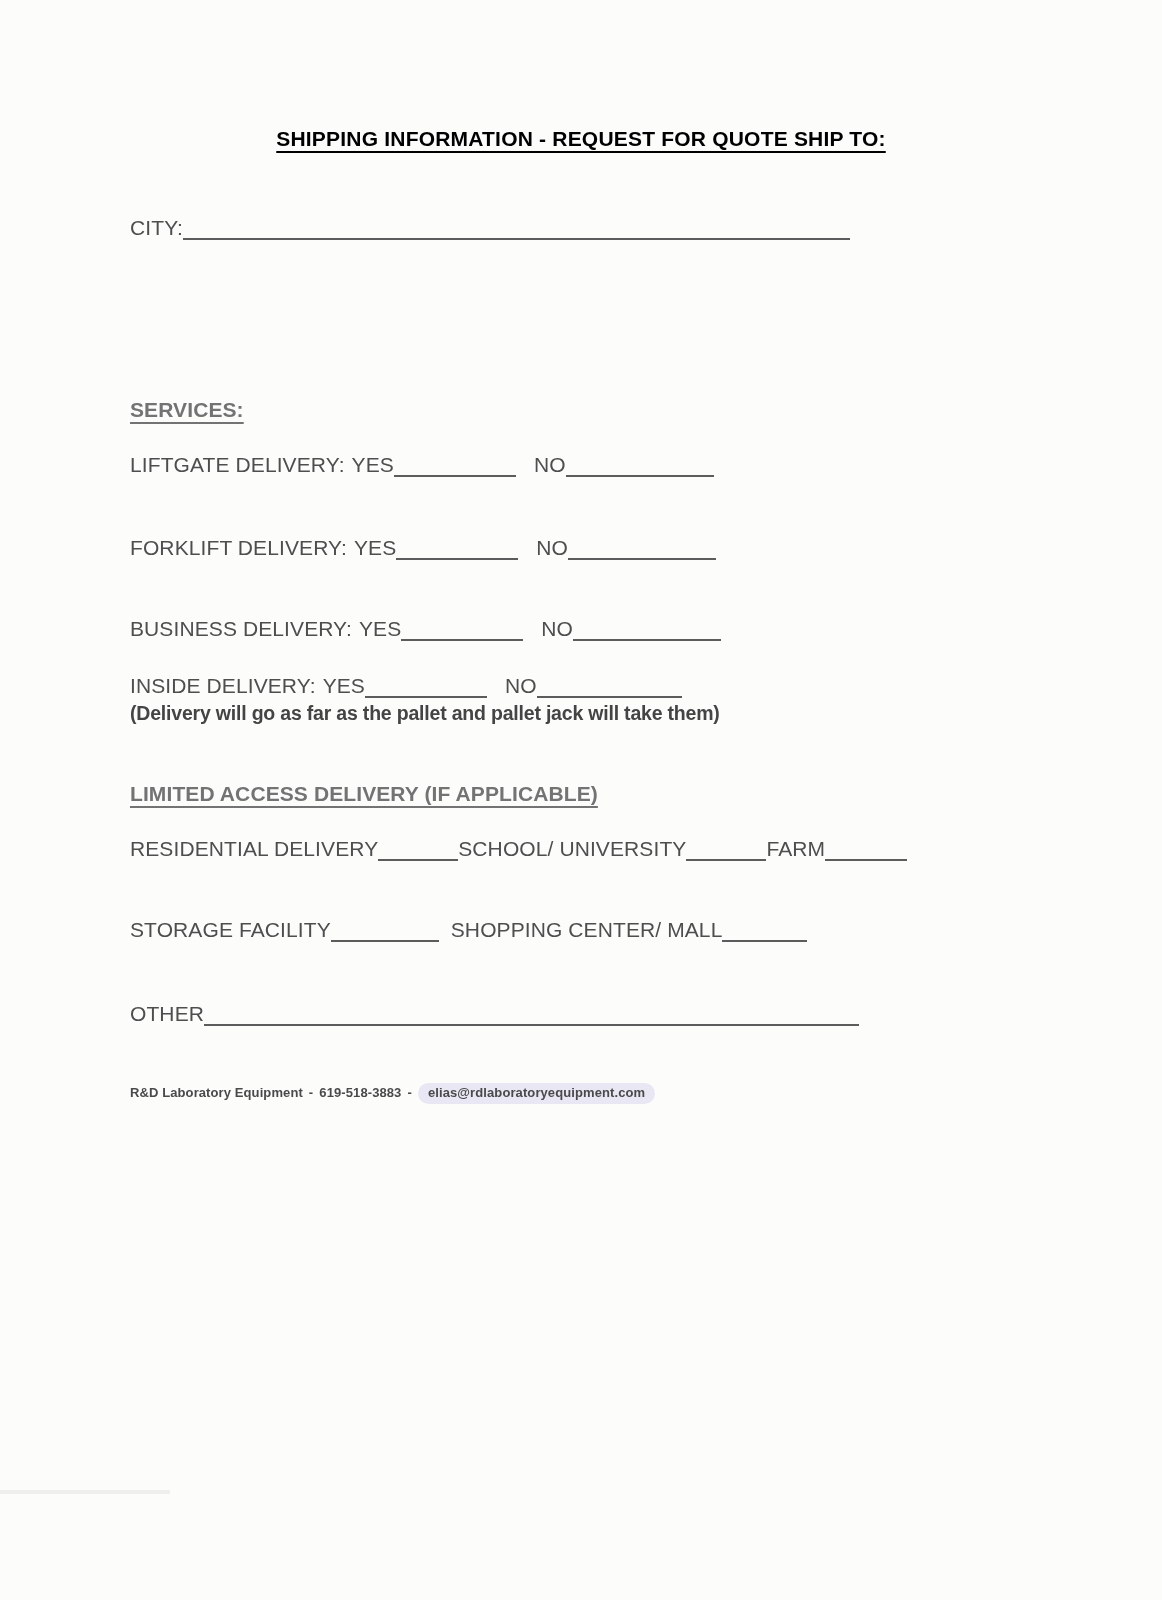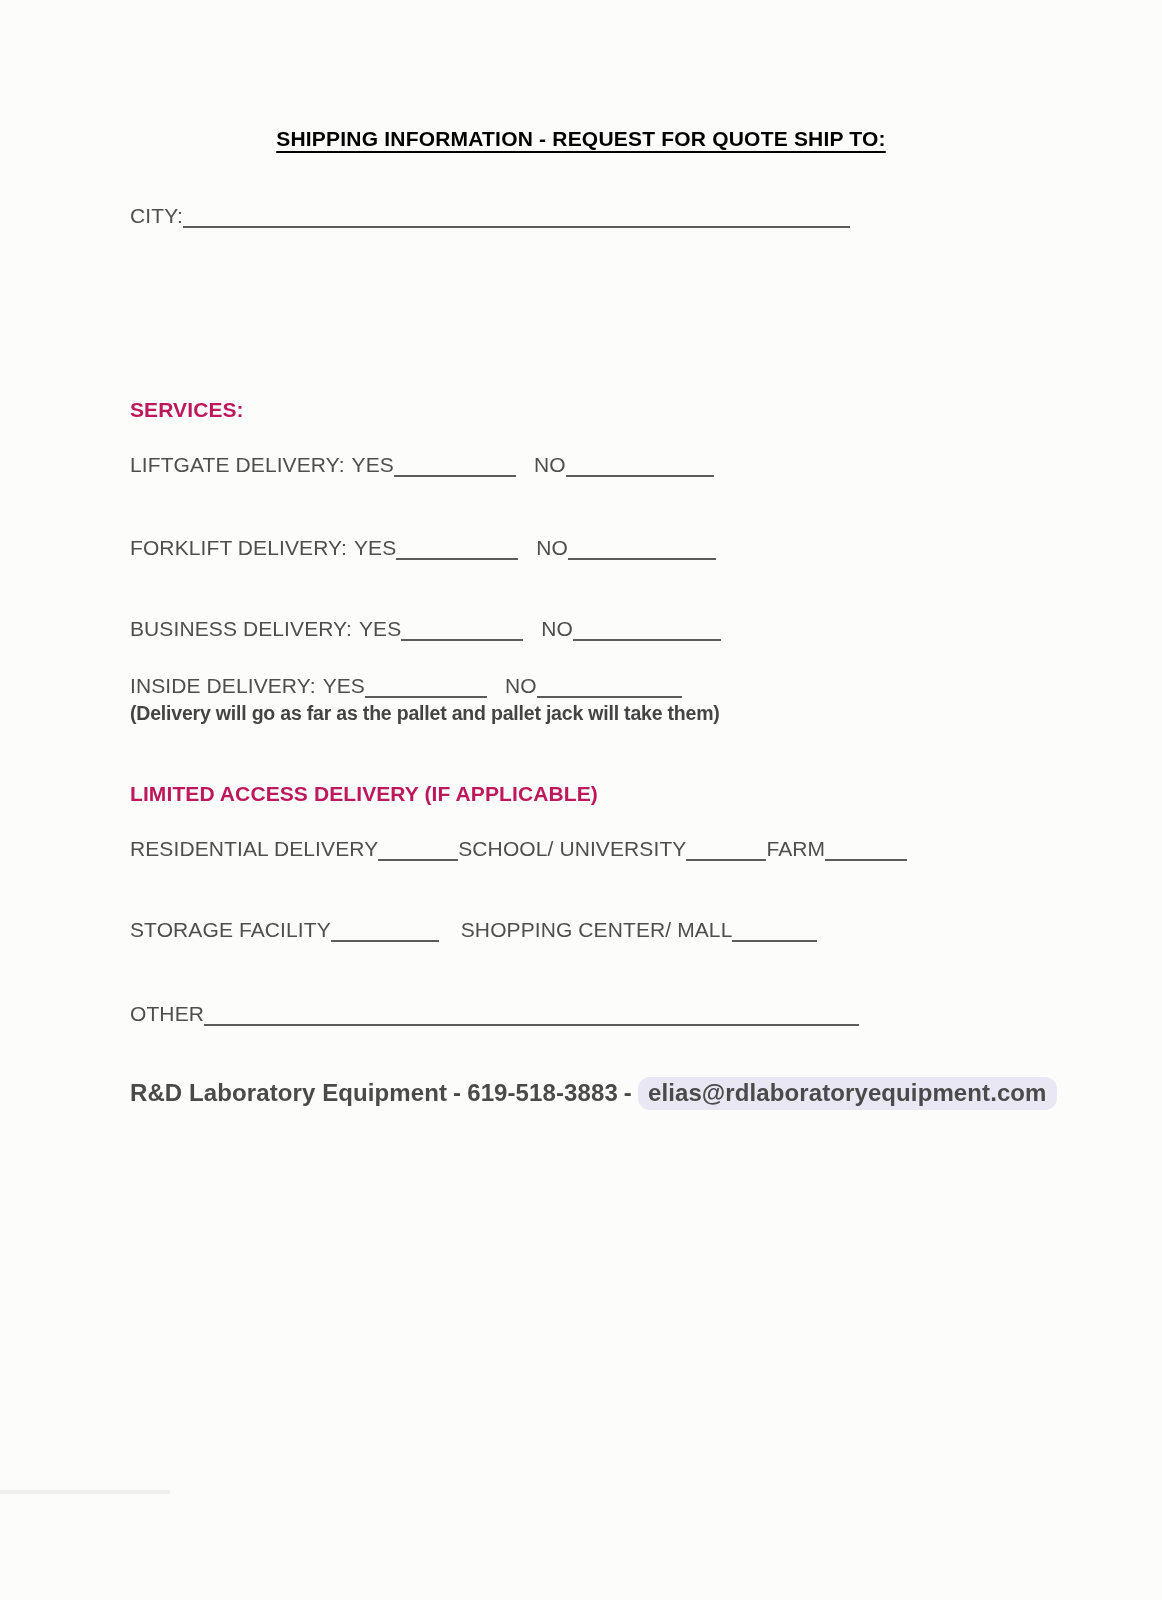--- a/index.html
+++ b/index.html
@@ -33,43 +33,44 @@
     font-size: 21px;
     font-weight: bold;
     color: #000000;
     text-decoration: underline;
     text-underline-offset: 5px;
     text-decoration-thickness: 2px;
     letter-spacing: 0.2px;
   }
   .heading {
     font-weight: bold;
-    color: #be185d;
+    color: #737373;
+    text-decoration: underline;
     text-underline-offset: 5px;
     text-decoration-thickness: 2px;
   }
   .blank {
     display: inline-block;
     height: 0.85em;
     border-bottom: 2px solid #5c5c5c;
     vertical-align: -5px;
   }
   .yes-lbl { margin-left: 7px; }
   .no-lbl  { margin-left: 18px; text-align: right; }
   .gap-sm  { margin-left: 12px; }
-  .gap-word{ margin-left: 22px; }
+  .gap-word{ margin-left: 12px; }
   .note {
     font-weight: bold;
     font-size: 19.5px;
     letter-spacing: -0.2px;
     color: #444444;
   }
   .footer-row {
     font-weight: bold;
-    font-size: 24px;
+    font-size: 13px;
     color: #4a4a4a;
   }
   .footer-row .sep { margin: 0 6px; }
   .email-pill {
     background: #e9e7f3;
     border-radius: 12px;
     padding: 2px 10px 4px 10px;
     color: #4a4a4a;
   }
   .artifact {
@@ -82,21 +83,21 @@
     opacity: 0.55;
   }
 </style>
 </head>
 <body>
 
 <div class="page">
 
   <div class="title" style="top:127px">SHIPPING INFORMATION - REQUEST FOR QUOTE SHIP TO:</div>
 
-  <div class="row" style="top:203px">
+  <div class="row" style="top:215px">
     <span>CITY:</span><span class="blank" style="width:667px"></span>
   </div>
 
 
   <div class="row" style="top:397px">
     <span class="heading">SERVICES:</span>
   </div>
 
   <div class="row" style="top:452px">
     <span>LIFTGATE DELIVERY:</span><span class="yes-lbl">YES</span><span class="blank" style="width:122px"></span><span class="no-lbl">NO</span><span class="blank" style="width:148px"></span>

